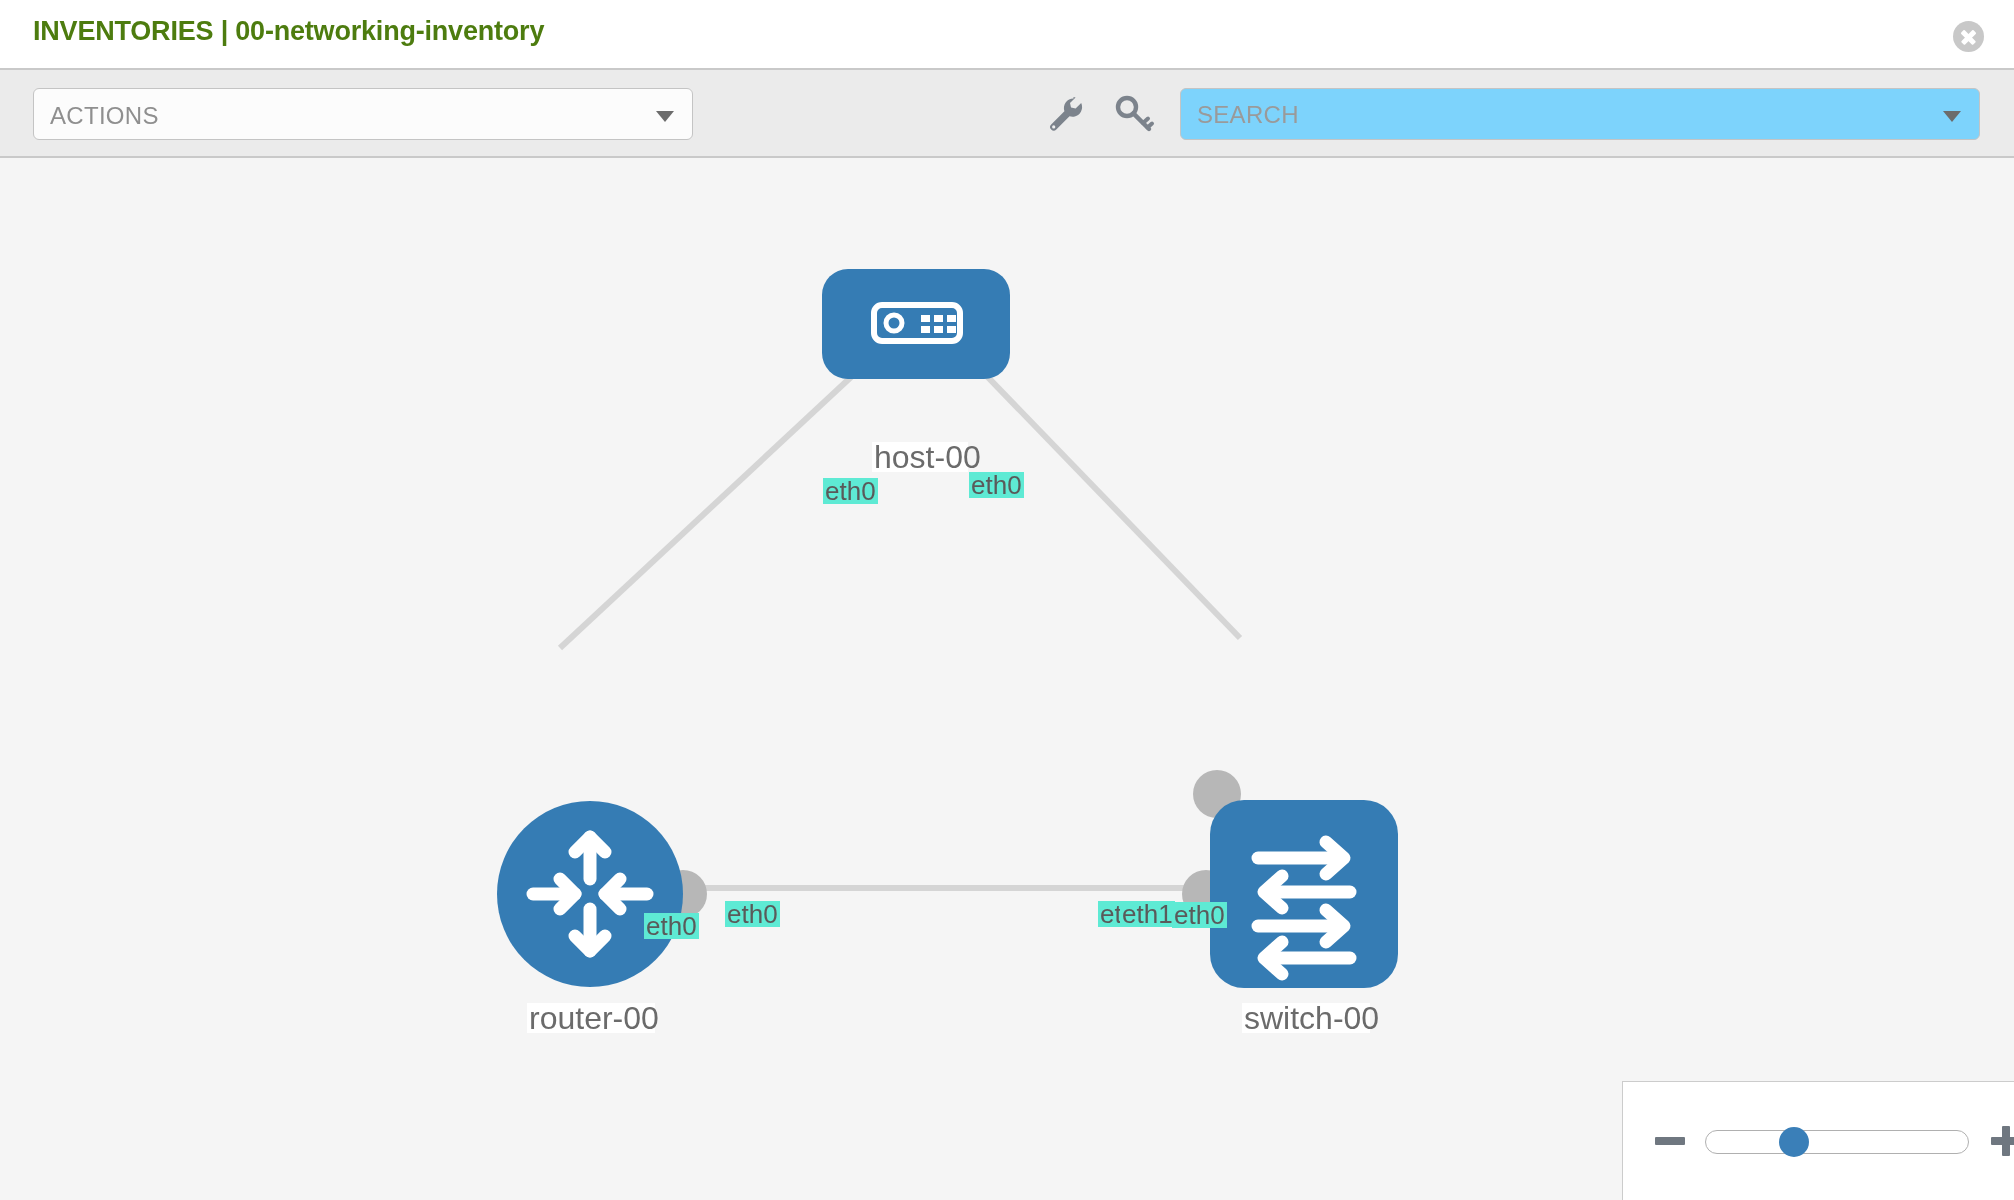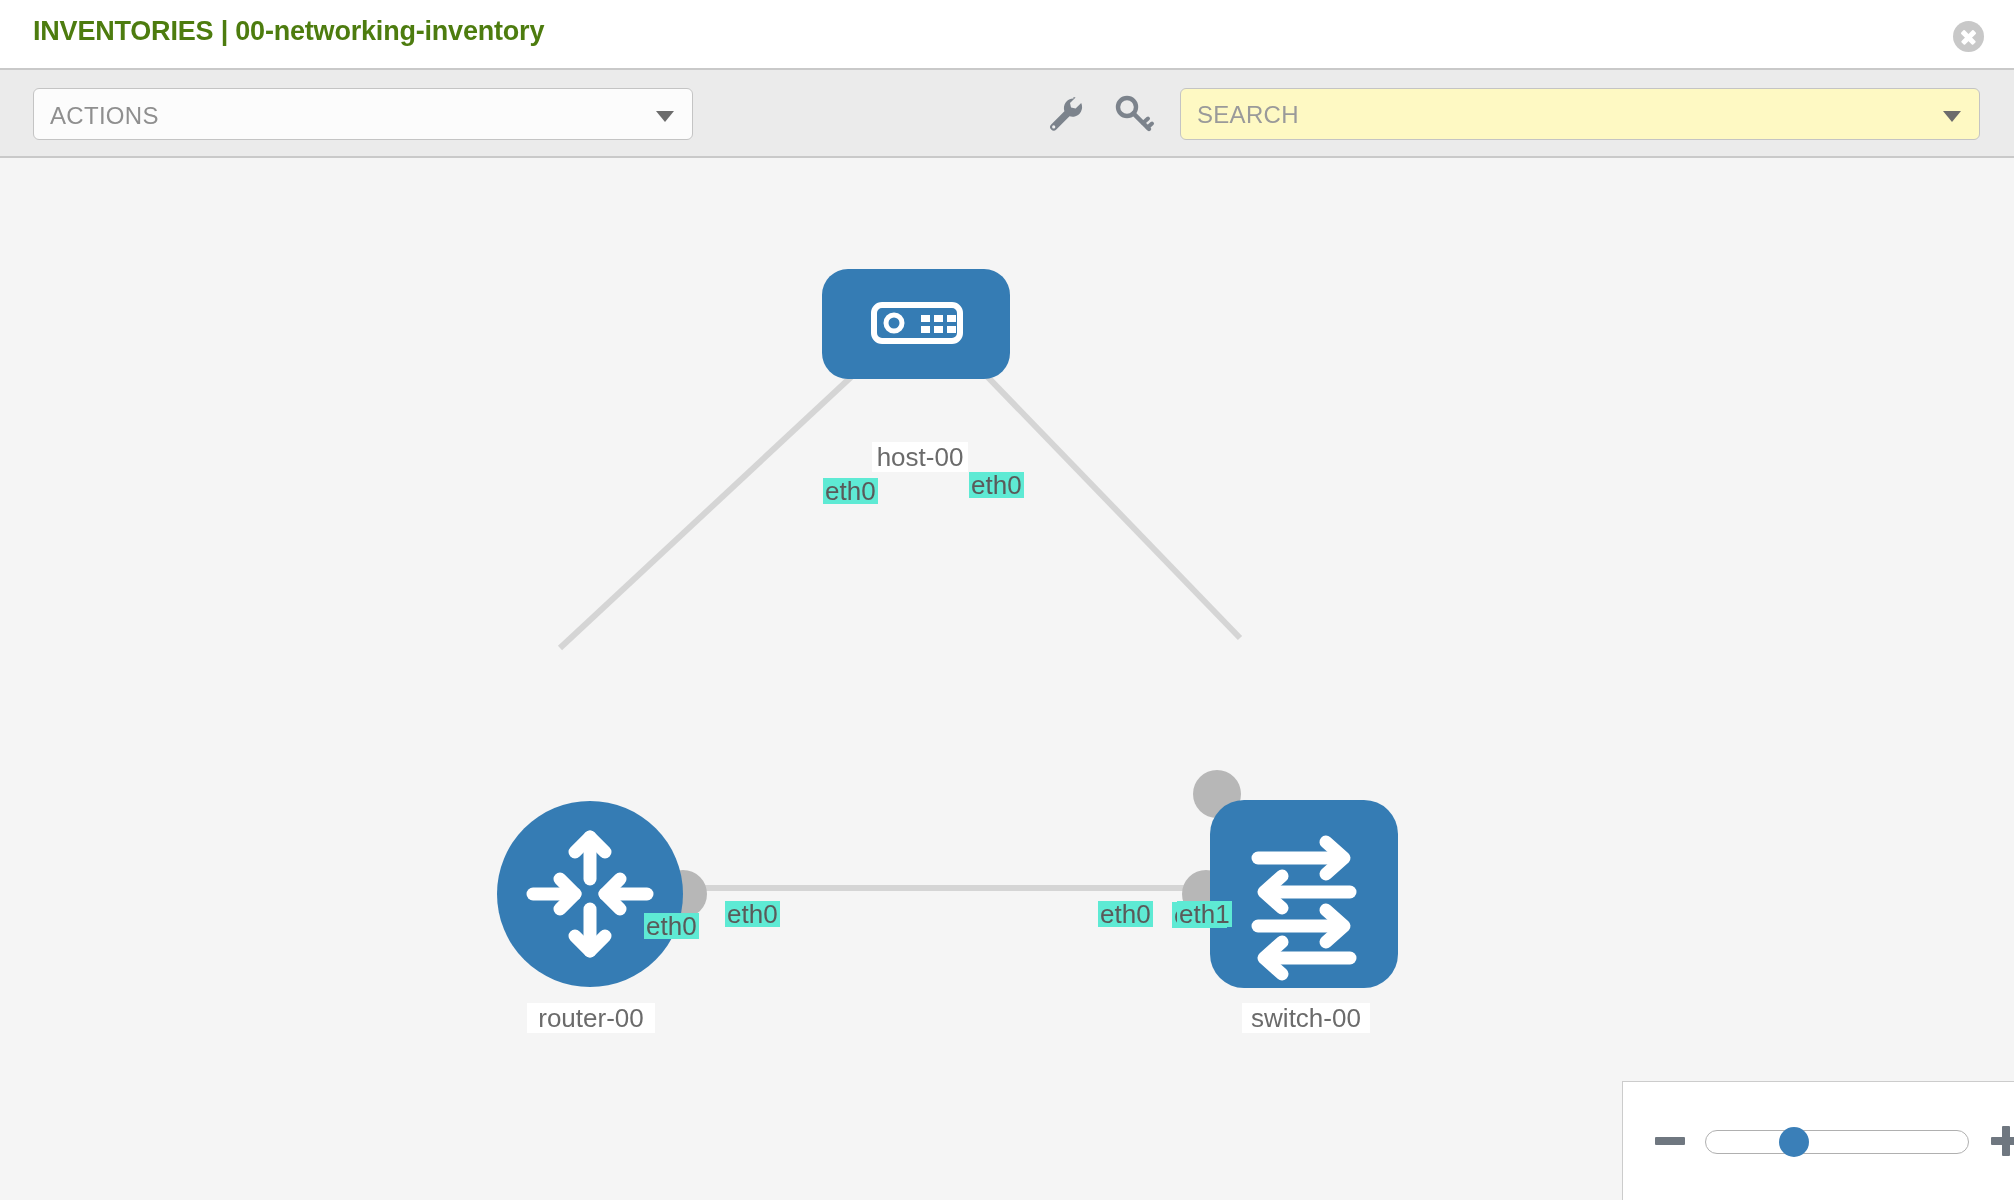--- a/index.html
+++ b/index.html
@@ -112,21 +112,21 @@
   }
   .tool-icon.wrench { left: 1043px; }
   .tool-icon.key    { left: 1112px; }
 
   .search-box {
     position: absolute;
     left: 1180px;
     top: 18px;
     width: 800px;
     height: 52px;
-    background: #fef9c3;
+    background: #7dd3fc;
     border: 1px solid #c4c4c4;
     border-radius: 6px;
     box-sizing: border-box;
   }
   .search-box input {
     position: absolute;
     left: 14px;
     top: 0;
     width: 720px;
     height: 50px;
@@ -162,21 +162,21 @@
   .node {
     position: absolute;
     cursor: pointer;
   }
   .node .shape {
     position: absolute;
     background: #357cb4;
   }
   .node-label {
     position: absolute;
-    font-size: 26px;
+    font-size: 32px;
     color: #6b6b6b;
     background: #ffffff;
     white-space: nowrap;
     text-align: center;
     line-height: 30px;
     padding: 0 2px;
   }
 
   
   #node-host .shape {
@@ -395,21 +395,21 @@
     <div class="edge-label" style="left:969px; top:294px;">eth0</div>
 
     <div class="edge-label" style="left:644px; top:735px;">eth0</div>
 
     <div class="edge-label" style="left:1172px; top:724px;">eth0</div>
 
     <div class="edge-label" style="left:725px; top:723px;">eth0</div>
 
     <div class="edge-label" style="left:1098px; top:723px;">eth0</div>
 
-    <div class="edge-label" style="left:1177px; top:723px;">eth1</div>
+    <div class="edge-label" style="left:1120px; top:723px;">eth1</div>
 
   </div>
 
   <div class="zoom-panel">
 
     <div class="zoom-minus">
       <div class="bar-h"></div>
     </div>
 
     <div class="zoom-track"></div>

